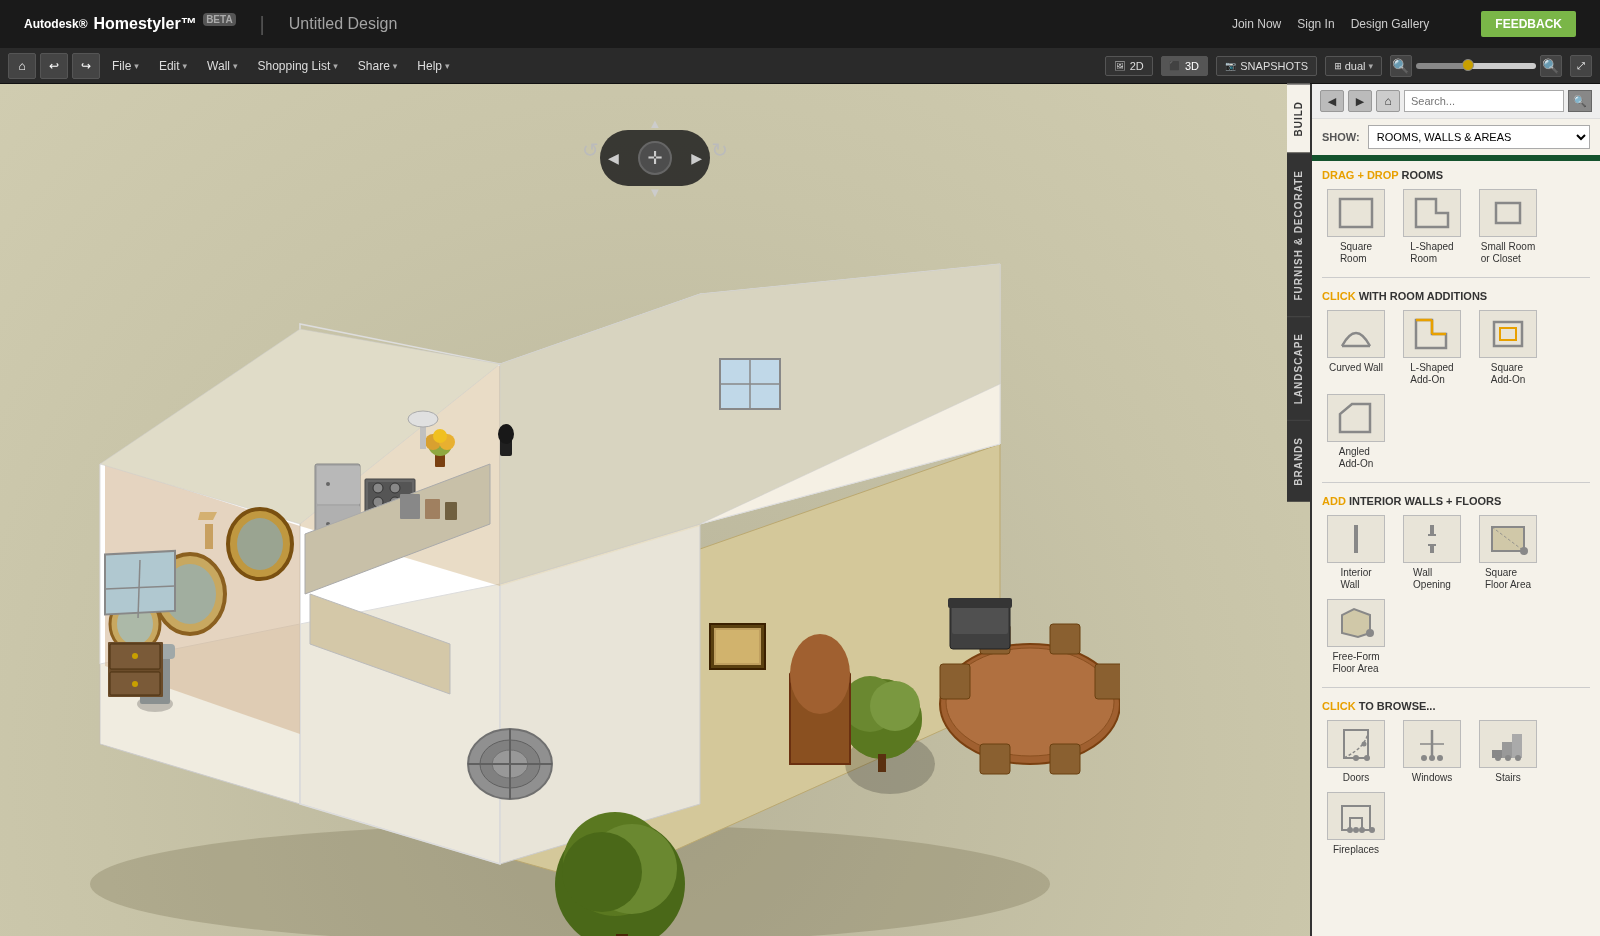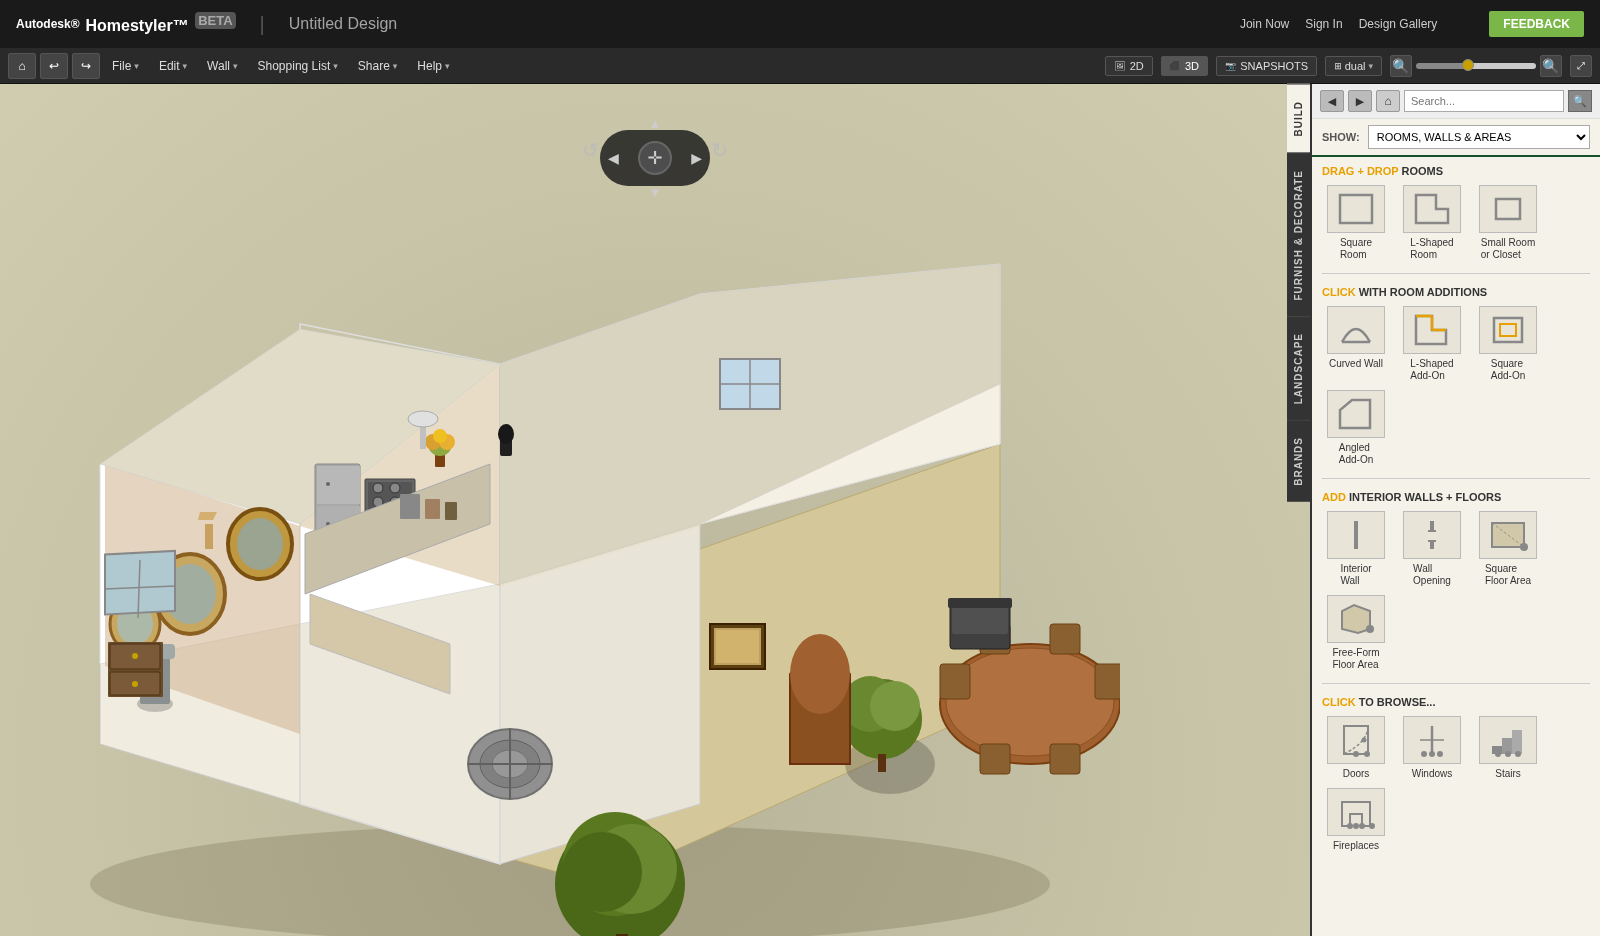--- a/index.html
+++ b/index.html
@@ -4,37 +4,37 @@
   <style>
     * { box-sizing: border-box; margin: 0; padding: 0; }
     body { font-family: Arial, sans-serif; background: #3a3a2e; width: 1600px; height: 936px; overflow: hidden; }
 
     
     #topbar {
       background: #1a1a1a;
       height: 48px;
       display: flex;
       align-items: center;
-      padding: 0 16px;
+      padding: 0 24px;
       gap: 16px;
     }
     #topbar .logo {
       display: flex;
       align-items: center;
       gap: 6px;
       color: #fff;
       font-size: 13px;
       font-weight: bold;
     }
     .logo-autodesk { color: #fff; font-size: 12px; }
     .logo-homestyler { color: #fff; font-size: 16px; font-weight: bold; }
     .logo-beta {
       background: #555;
       color: #aaa;
-      font-size: 13px;
+      font-size: 10px;
       padding: 1px 3px;
       border-radius: 4px;
       margin-left: 2px;
       vertical-align: super;
     }
     #topbar .separator { color: #555; font-size: 20px; margin: 0 8px; }
     #topbar .design-title { color: #a3a3a3; font-size: 16px; }
     #topbar .top-links {
       margin-left: auto;
       display: flex;
@@ -364,21 +364,21 @@
       justify-content: center;
       cursor: pointer;
       font-size: 11px;
     }
 
     .show-row {
       display: flex;
       align-items: center;
       padding: 6px 10px;
       gap: 8px;
-      border-bottom: 2px solid #14532d;
+      border-bottom: 6px solid #14532d;
     }
     .show-label {
       font-size: 11px;
       font-weight: bold;
       color: #555;
     }
     .show-select {
       flex: 1;
       height: 24px;
       border: 1px solid #aaa;

